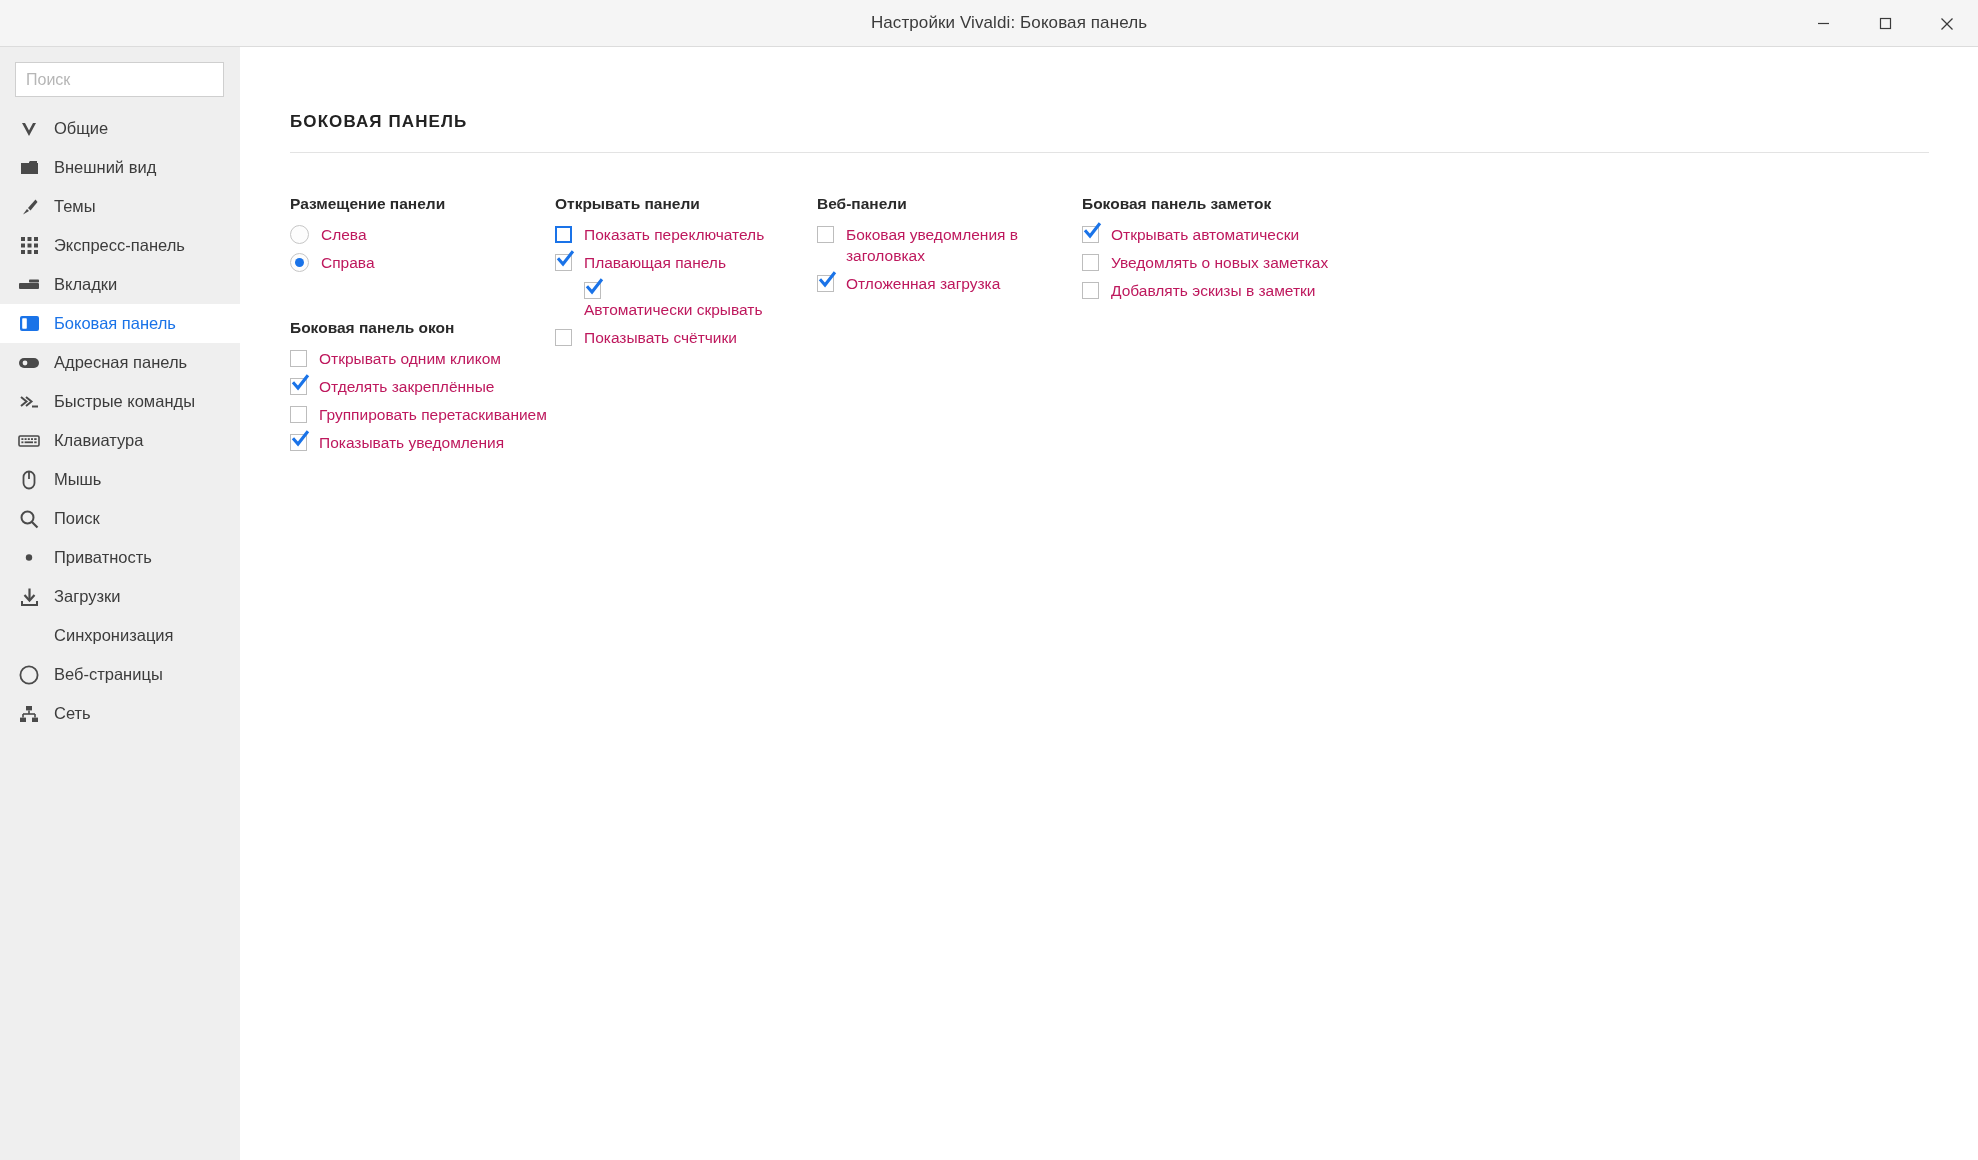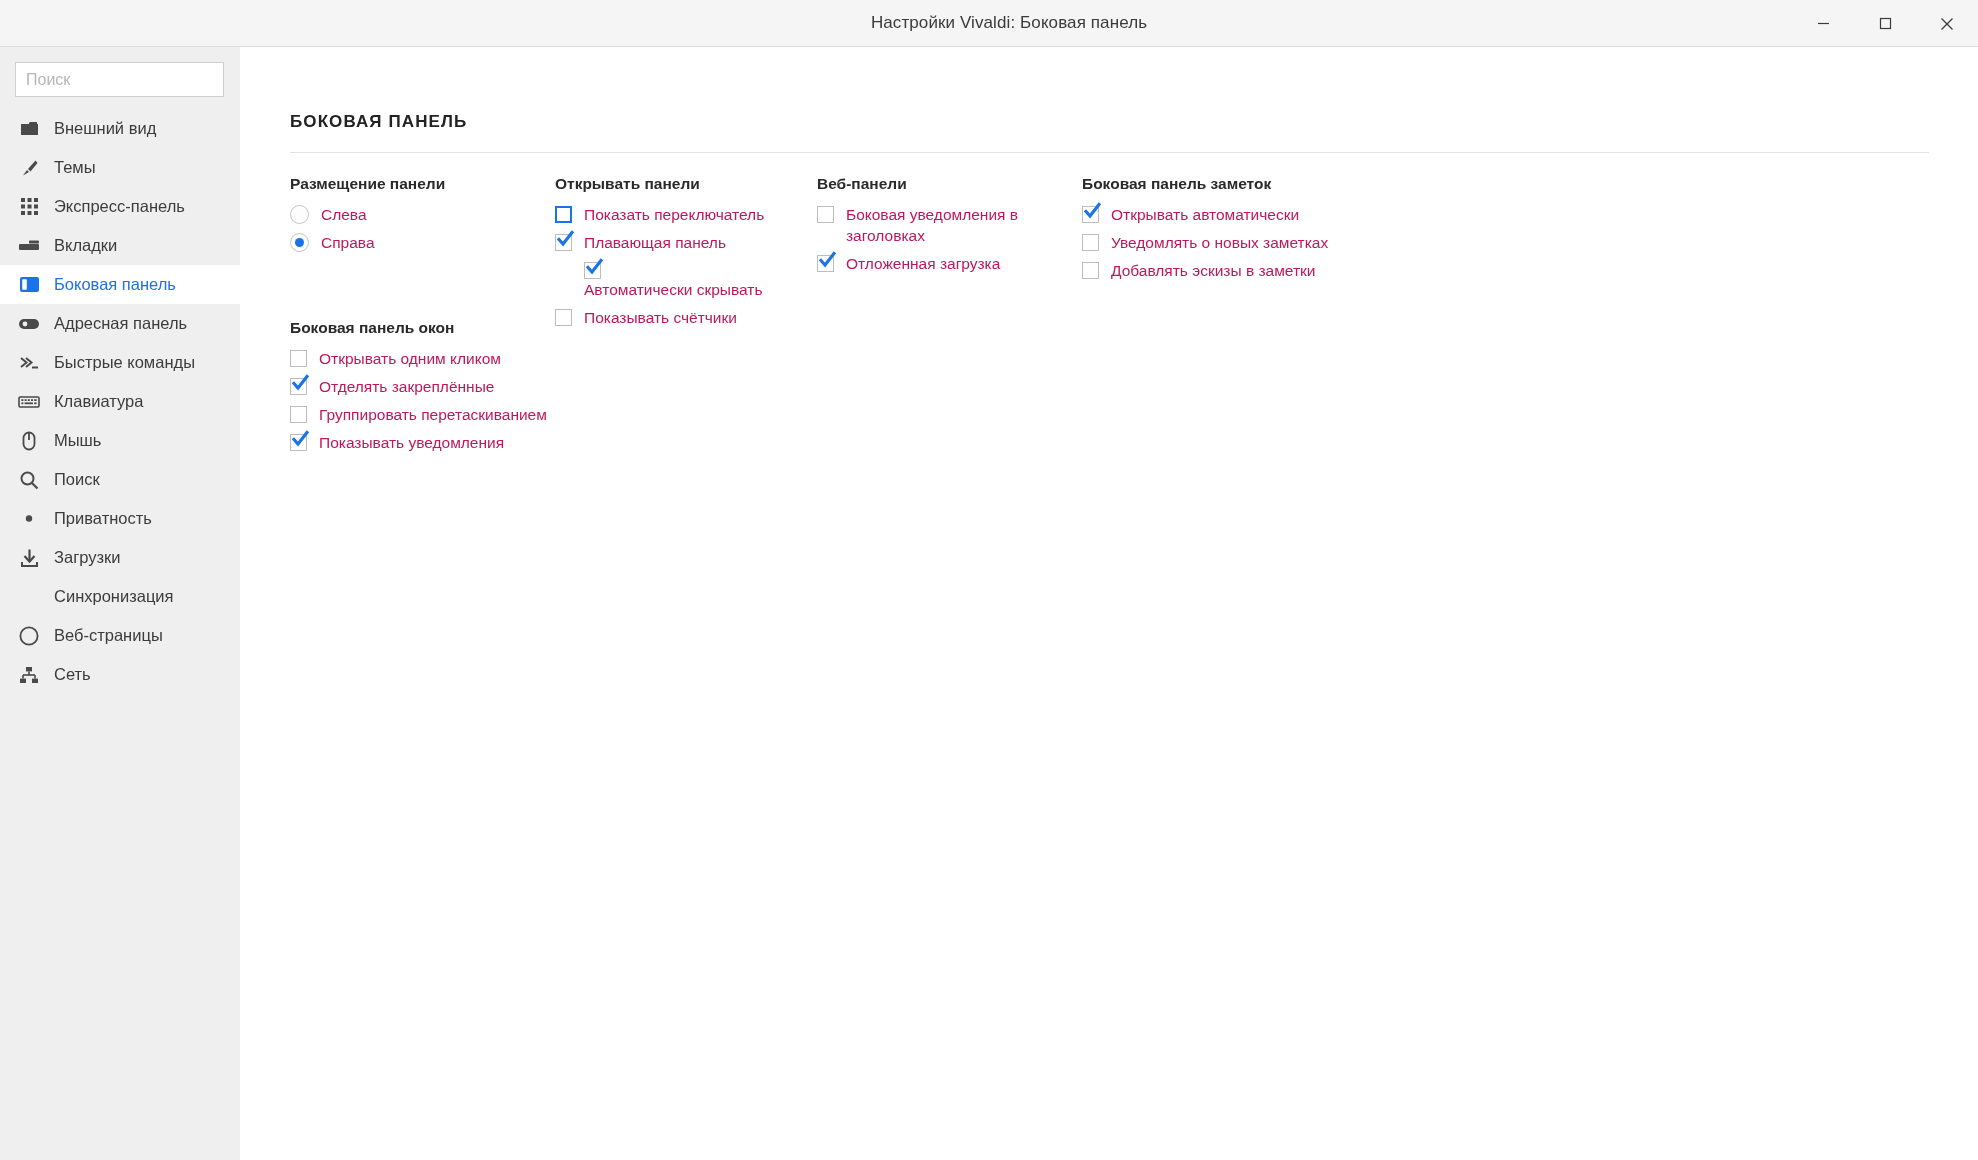--- a/index.html
+++ b/index.html
@@ -120,21 +120,21 @@
     height: 1px;
     background: #e3e3e3;
   }
 
   .columns {
     position: absolute;
     top: 128px; left: 50px;
     width: 1660px;
     display: flex;
   }
-  .col { position: relative; }
+  .col { position: relative; margin-top: 20px; }
   .col-1 { width: 265px; }
   .col-2 { width: 262px; }
   .col-3 { width: 265px; }
   .col-4 { width: 400px; }
 
   .group-title {
     font-size: 15.5px;
     font-weight: bold;
     color: #2a2a2a;
     margin-bottom: 11px;
@@ -220,20 +220,28 @@
       </svg>
     </div>
   </div>
 </div>
 
 <div class="sidebar">
   <div class="search-wrap">
     <input class="search-input" type="text" placeholder="Поиск" style="">
   </div>
   <div class="nav" id="nav-list">
+      <div class="nav-item">
+        <span class="nav-icon">
+          <svg width="20" height="20" viewBox="0 0 20 20">
+            <path d="M3 4 L10 17 L17 4 L14 4 L10 11.5 L6 4 Z" fill="#4a4a4a"></path>
+          </svg>
+        </span>
+        <span class="nav-label">Общие</span>
+      </div>
       <div class="nav-item">
         <span class="nav-icon">
           <svg width="21" height="20" viewBox="0 0 21 20">
             <path d="M2 5 h8 v-1.5 h8 V5 h1 v11 H2 Z" fill="#4a4a4a"></path>
             <rect x="11" y="3" width="7" height="1.2" fill="#4a4a4a"></rect>
           </svg>
         </span>
         <span class="nav-label">Внешний вид</span>
       </div>
       <div class="nav-item">

